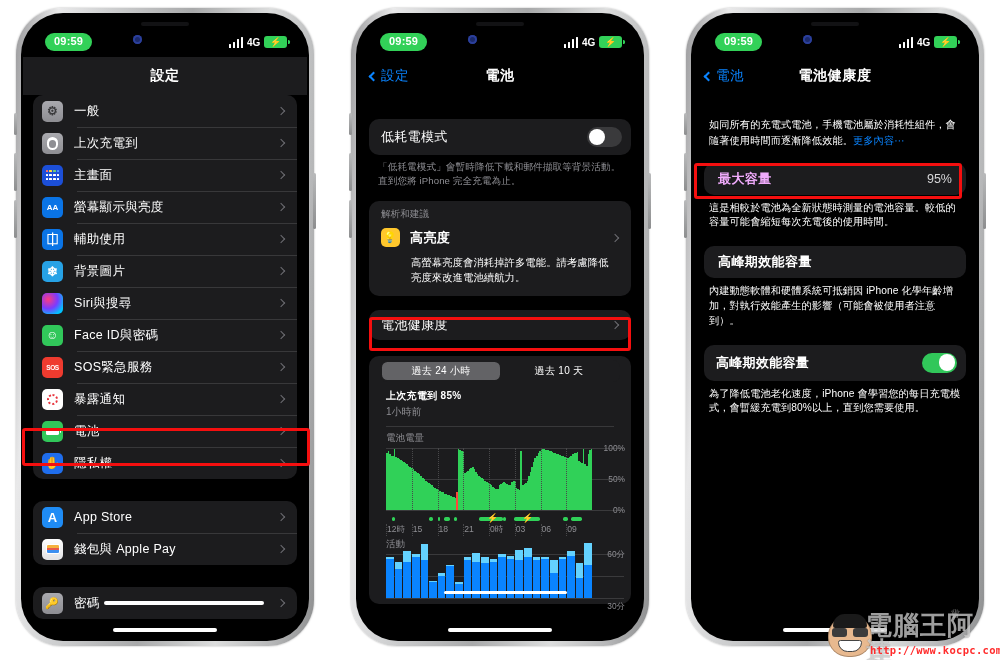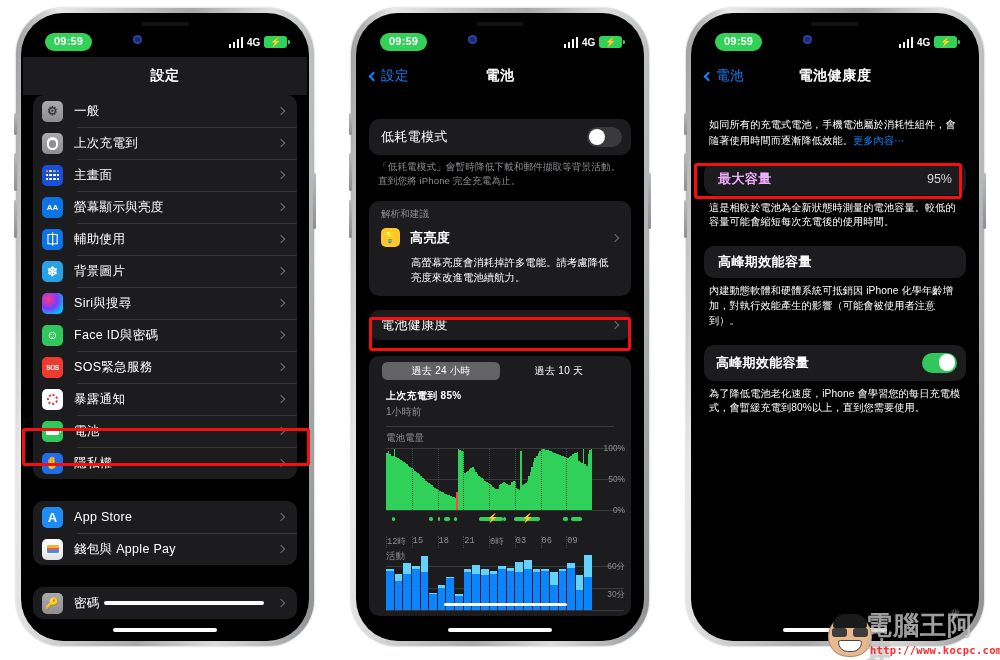--- a/index.html
+++ b/index.html
@@ -207,21 +207,21 @@
   .chart-area { position:relative; height:62px; display:flex; align-items:flex-end; gap:0px; }
   .chart-area.act { height:44px; gap:1px; }
   .bar { flex:1 1 auto; background:#30d158; }
   .bar.red { background:#ff453a; }
   .gridline { position:absolute; left:0; right:-32px; height:.6px; background:#3a3a3c; }
   .ylab { position:absolute; right:-33px; font-size:8.4px; color:#8e8e93; transform:translateY(-50%); }
   .vdash { position:absolute; top:0; bottom:0; width:0; border-left:1px dotted #48484a; }
   .charge-strip { position:relative; height:9px; margin-top:4px; }
   .cseg { position:absolute; top:3px; height:3.4px; background:#30d158; border-radius:1.7px; }
   .cbolt { position:absolute; top:-1px; font-size:9px; color:#30d158; }
-  .xaxis { position:relative; height:12px; margin-top:13px;font-family:Liberation Mono, monospace; }
+  .xaxis { position:relative; height:12px; margin-top:1px; }
   .xlab { position:absolute; font-size:8.6px; color:#8e8e93; }
   .abar { flex:1 1 auto; background:#0a84ff; position:relative; }
   .abar u { position:absolute; left:0; right:0; top:0; background:#64d2ff; display:block; }
   .act-line { position:absolute; left:28%; right:12%; bottom:4px; height:3px; background:#fff; border-radius:2px; }
 
   
   .desc { color:#fff; font-size:10.2px; line-height:1.55; margin:22px 16px 0; letter-spacing:.1px; }
   .desc a { color:#0a84ff; text-decoration:none; }
   .val-row { display:flex; align-items:center; justify-content:space-between; height:32px; padding:0 14px; }
   .val-row .vl { color:#f0abfc; font-size:13px; font-weight:bold; letter-spacing:.4px; }
@@ -683,21 +683,21 @@
                   <span class="vdash" style="left: 87.5%;"></span>
                 </div>
             </div>
 
             <div class="chart-label" style="padding-top:2px">活動</div>
             <div class="chart-wrap">
               <div class="gridline" style="top:0"></div>
               <div class="gridline" style="top:22px"></div>
               <div class="gridline" style="top:44px"></div>
               <span class="ylab" style="top:0px">60分</span>
-              <span class="ylab" style="top:28px">30分</span>
+              <span class="ylab" style="top:52px">30分</span>
               <div class="chart-area act" id="actChart">
                   <span class="abar" style="height: 93.3333%;">
                     <u style="height: 3.57143%;"></u>
                   </span>
                   <span class="abar" style="height: 83.3333%;">
                     <u style="height: 20%;"></u>
                   </span>
                   <span class="abar" style="height: 106.667%;">
                     <u style="height: 21.875%;"></u>
                   </span>

